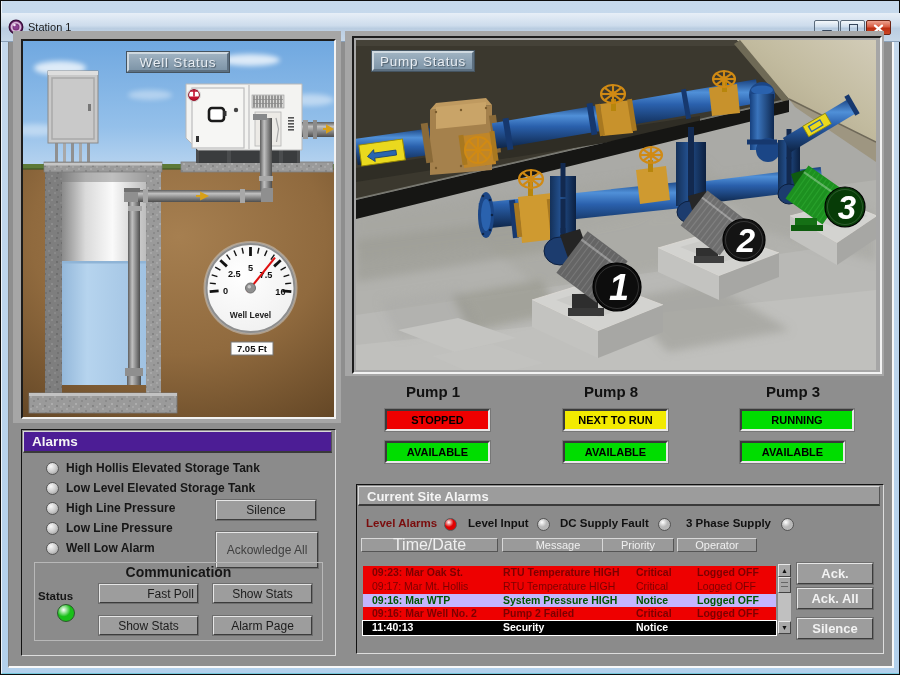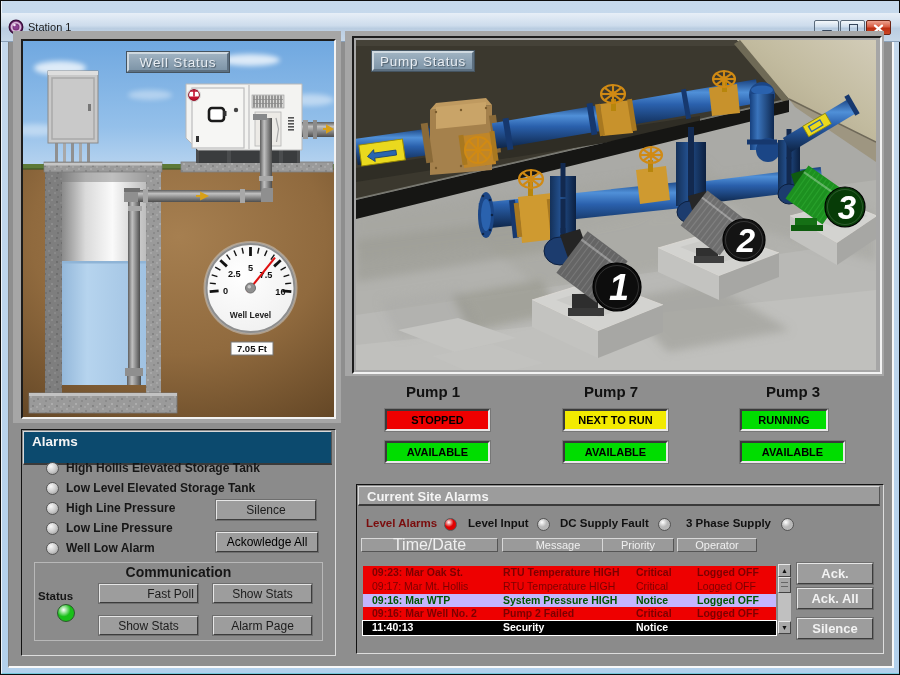--- a/index.html
+++ b/index.html
@@ -460,46 +460,46 @@
       <line x1="803.9" y1="172.2" x2="840.9" y2="198.2" stroke="#ffffff" stroke-width="2.2" opacity="0.3"></line>
       <circle cx="845" cy="207" r="20" fill="#073c07" stroke="#000" stroke-width="1.2"></circle>
       <circle cx="845" cy="207" r="17.5" fill="none" stroke="#ffffff" stroke-width="0.7" opacity="0.22"></circle>
       <text x="847" y="218.88" font-size="33" font-weight="bold" font-style="italic" fill="#fff" text-anchor="middle">3</text>
 <rect x="795" y="218" width="22" height="8" fill="#157015"></rect>
 <rect x="791" y="225" width="32" height="6" fill="#0d5c0d"></rect>
     </svg></div>
 <div style="position:absolute;left:372px;top:51px;width:102px;height:20px;background:linear-gradient(#9fb2c1,#7e95a8);border-top:2px solid #cfd9e0;border-left:2px solid #cfd9e0;border-bottom:2px solid #5d7081;border-right:2px solid #5d7081;outline:1px solid #455460;box-sizing:border-box;display:flex;align-items:center;justify-content:center;font-size:13.5px;letter-spacing:0.8px;color:#e8edf2;text-shadow:1px 1px 1px #4a5a66;">Pump Status</div>
 
 <div style="position:absolute;left:383px;top:383px;width:100px;text-align:center;font-size:15px;font-weight:bold;color:#111;">Pump 1</div>
-<div style="position:absolute;left:561px;top:383px;width:100px;text-align:center;font-size:15px;font-weight:bold;color:#111;">Pump 7</div>
+<div style="position:absolute;left:561px;top:383px;width:100px;text-align:center;font-size:15px;font-weight:bold;color:#111;">Pump 8</div>
 <div style="position:absolute;left:743px;top:383px;width:100px;text-align:center;font-size:15px;font-weight:bold;color:#111;">Pump 3</div>
 <div style="position:absolute;left:385px;top:409px;width:105px;height:22px;background:#ee0000;border-top:2px solid #3a3a3a;border-left:2px solid #3a3a3a;border-right:2px solid #e8e8e8;border-bottom:2px solid #e8e8e8;outline:1px solid #777;display:flex;align-items:center;justify-content:center;font-size:11px;font-weight:bold;color:#000;box-sizing:border-box;">STOPPED</div>
 <div style="position:absolute;left:385px;top:441px;width:105px;height:22px;background:#00dd00;border-top:2px solid #3a3a3a;border-left:2px solid #3a3a3a;border-right:2px solid #e8e8e8;border-bottom:2px solid #e8e8e8;outline:1px solid #777;display:flex;align-items:center;justify-content:center;font-size:11px;font-weight:bold;color:#000;box-sizing:border-box;">AVAILABLE</div>
 <div style="position:absolute;left:563px;top:409px;width:105px;height:22px;background:#f2ea00;border-top:2px solid #3a3a3a;border-left:2px solid #3a3a3a;border-right:2px solid #e8e8e8;border-bottom:2px solid #e8e8e8;outline:1px solid #777;display:flex;align-items:center;justify-content:center;font-size:11px;font-weight:bold;color:#000;box-sizing:border-box;">NEXT TO RUN</div>
 <div style="position:absolute;left:563px;top:441px;width:105px;height:22px;background:#00dd00;border-top:2px solid #3a3a3a;border-left:2px solid #3a3a3a;border-right:2px solid #e8e8e8;border-bottom:2px solid #e8e8e8;outline:1px solid #777;display:flex;align-items:center;justify-content:center;font-size:11px;font-weight:bold;color:#000;box-sizing:border-box;">AVAILABLE</div>
-<div style="position:absolute;left:740px;top:409px;width:88px;height:22px;background:#00dd00;border-top:2px solid #3a3a3a;border-left:2px solid #3a3a3a;border-right:2px solid #e8e8e8;border-bottom:2px solid #e8e8e8;outline:1px solid #777;display:flex;align-items:center;justify-content:center;font-size:11px;font-weight:bold;color:#000;box-sizing:border-box;">RUNNING</div>
+<div style="position:absolute;left:740px;top:409px;width:114px;height:22px;background:#00dd00;border-top:2px solid #3a3a3a;border-left:2px solid #3a3a3a;border-right:2px solid #e8e8e8;border-bottom:2px solid #e8e8e8;outline:1px solid #777;display:flex;align-items:center;justify-content:center;font-size:11px;font-weight:bold;color:#000;box-sizing:border-box;">RUNNING</div>
 <div style="position:absolute;left:740px;top:441px;width:105px;height:22px;background:#00dd00;border-top:2px solid #3a3a3a;border-left:2px solid #3a3a3a;border-right:2px solid #e8e8e8;border-bottom:2px solid #e8e8e8;outline:1px solid #777;display:flex;align-items:center;justify-content:center;font-size:11px;font-weight:bold;color:#000;box-sizing:border-box;">AVAILABLE</div>
 
 <div style="position:absolute;left:21px;top:429px;width:315px;height:227px;background:#8b8b8b;border:1.5px solid #111;border-bottom-color:#ddd;border-right-color:#ddd;box-sizing:border-box;">
- <div style="position:absolute;left:1px;top:1px;width:309px;height:34px;background:#0c4a6e;border:1px solid #d8d8d8;border-bottom:2px solid #3a3a3a;border-right-color:#555;box-sizing:border-box;">
+ <div style="position:absolute;left:1px;top:1px;width:309px;height:22px;background:#4c1d95;border:1px solid #d8d8d8;border-bottom:2px solid #3a3a3a;border-right-color:#555;box-sizing:border-box;">
   <span style="position:absolute;left:8px;top:2px;font-size:13.5px;font-weight:bold;color:#f4f4f4;">Alarms</span>
  </div>
 </div>
 <div style="position:absolute;left:45.5px;top:461.5px;width:13.0px;height:13.0px;border-radius:50%;background:radial-gradient(circle at 35% 30%, #f8f8f8 0%, #c8c8c8 55%, #909090 100%);border:1.5px solid #565656;box-sizing:border-box;"></div>
 <div style="position:absolute;left:45.5px;top:481.5px;width:13.0px;height:13.0px;border-radius:50%;background:radial-gradient(circle at 35% 30%, #f8f8f8 0%, #c8c8c8 55%, #909090 100%);border:1.5px solid #565656;box-sizing:border-box;"></div>
 <div style="position:absolute;left:45.5px;top:501.5px;width:13.0px;height:13.0px;border-radius:50%;background:radial-gradient(circle at 35% 30%, #f8f8f8 0%, #c8c8c8 55%, #909090 100%);border:1.5px solid #565656;box-sizing:border-box;"></div>
 <div style="position:absolute;left:45.5px;top:521.5px;width:13.0px;height:13.0px;border-radius:50%;background:radial-gradient(circle at 35% 30%, #f8f8f8 0%, #c8c8c8 55%, #909090 100%);border:1.5px solid #565656;box-sizing:border-box;"></div>
 <div style="position:absolute;left:45.5px;top:541.5px;width:13.0px;height:13.0px;border-radius:50%;background:radial-gradient(circle at 35% 30%, #f8f8f8 0%, #c8c8c8 55%, #909090 100%);border:1.5px solid #565656;box-sizing:border-box;"></div>
 <div style="position:absolute;left:66px;top:461px;font-size:12px;font-weight:bold;color:#161616;">High Hollis Elevated Storage Tank</div>
 <div style="position:absolute;left:66px;top:481px;font-size:12px;font-weight:bold;color:#161616;">Low Level Elevated Storage Tank</div>
 <div style="position:absolute;left:66px;top:501px;font-size:12px;font-weight:bold;color:#161616;">High Line Pressure</div>
 <div style="position:absolute;left:66px;top:521px;font-size:12px;font-weight:bold;color:#161616;">Low Line Pressure</div>
 <div style="position:absolute;left:66px;top:541px;font-size:12px;font-weight:bold;color:#161616;">Well Low Alarm</div>
 <div style="position:absolute;left:216px;top:500px;width:100px;height:20px;background:#9d9d9d;border-top:1.5px solid #e6e6e6;border-left:1.5px solid #e6e6e6;border-right:1.5px solid #3c3c3c;border-bottom:1.5px solid #3c3c3c;outline:1px solid #6e6e6e;display:flex;align-items:center;justify-content:center;font-size:12px;font-weight:normal;color:#1c1c1c;box-sizing:border-box;">Silence</div>
-<div style="position:absolute;left:216px;top:532px;width:102px;height:20px;background:#9d9d9d;border-top:1.5px solid #e6e6e6;border-left:1.5px solid #e6e6e6;border-right:1.5px solid #3c3c3c;border-bottom:1.5px solid #3c3c3c;outline:1px solid #6e6e6e;display:flex;align-items:center;justify-content:center;font-size:12px;font-weight:normal;color:#000000;box-sizing:border-box;">Ackowledge All</div>
+<div style="position:absolute;left:216px;top:532px;width:102px;height:36px;background:#9d9d9d;border-top:1.5px solid #e6e6e6;border-left:1.5px solid #e6e6e6;border-right:1.5px solid #3c3c3c;border-bottom:1.5px solid #3c3c3c;outline:1px solid #6e6e6e;display:flex;align-items:center;justify-content:center;font-size:12px;font-weight:normal;color:#404040;box-sizing:border-box;">Ackowledge All</div>
 <div style="position:absolute;left:34px;top:562px;width:289px;height:79px;border:1px solid #b8b8b8;box-sizing:border-box;"></div>
 <div style="position:absolute;left:34px;top:564px;width:289px;text-align:center;font-size:14px;font-weight:bold;color:#161616;">Communication</div>
 <div style="position:absolute;left:38px;top:590px;font-size:11.5px;font-weight:bold;color:#161616;">Status</div>
 <div style="position:absolute;left:57px;top:604px;width:18px;height:18px;border-radius:50%;background:radial-gradient(circle at 35% 30%, #ffffff 0%, #18c018 45%, #18c018 100%);border:1.5px solid #2a5a2a;box-sizing:border-box;"></div>
 <div style="position:absolute;left:99px;top:584px;width:99px;height:19px;background:#9d9d9d;border-top:1.5px solid #e6e6e6;border-left:1.5px solid #e6e6e6;border-right:1.5px solid #3c3c3c;border-bottom:1.5px solid #3c3c3c;outline:1px solid #6e6e6e;display:flex;align-items:center;justify-content:center;font-size:12px;font-weight:normal;color:#1c1c1c;box-sizing:border-box;padding-left:44px;">Fast Poll</div>
 <div style="position:absolute;left:213px;top:584px;width:99px;height:19px;background:#9d9d9d;border-top:1.5px solid #e6e6e6;border-left:1.5px solid #e6e6e6;border-right:1.5px solid #3c3c3c;border-bottom:1.5px solid #3c3c3c;outline:1px solid #6e6e6e;display:flex;align-items:center;justify-content:center;font-size:12px;font-weight:normal;color:#1c1c1c;box-sizing:border-box;">Show Stats</div>
 <div style="position:absolute;left:99px;top:616px;width:99px;height:19px;background:#9d9d9d;border-top:1.5px solid #e6e6e6;border-left:1.5px solid #e6e6e6;border-right:1.5px solid #3c3c3c;border-bottom:1.5px solid #3c3c3c;outline:1px solid #6e6e6e;display:flex;align-items:center;justify-content:center;font-size:12px;font-weight:normal;color:#1c1c1c;box-sizing:border-box;">Show Stats</div>
 <div style="position:absolute;left:213px;top:616px;width:99px;height:19px;background:#9d9d9d;border-top:1.5px solid #e6e6e6;border-left:1.5px solid #e6e6e6;border-right:1.5px solid #3c3c3c;border-bottom:1.5px solid #3c3c3c;outline:1px solid #6e6e6e;display:flex;align-items:center;justify-content:center;font-size:12px;font-weight:normal;color:#1c1c1c;box-sizing:border-box;">Alarm Page</div>
 
 <div style="position:absolute;left:356px;top:484px;width:528px;height:170px;background:#8b8b8b;border:1.5px solid #111;border-bottom-color:#ddd;border-right-color:#ddd;box-sizing:border-box;">

